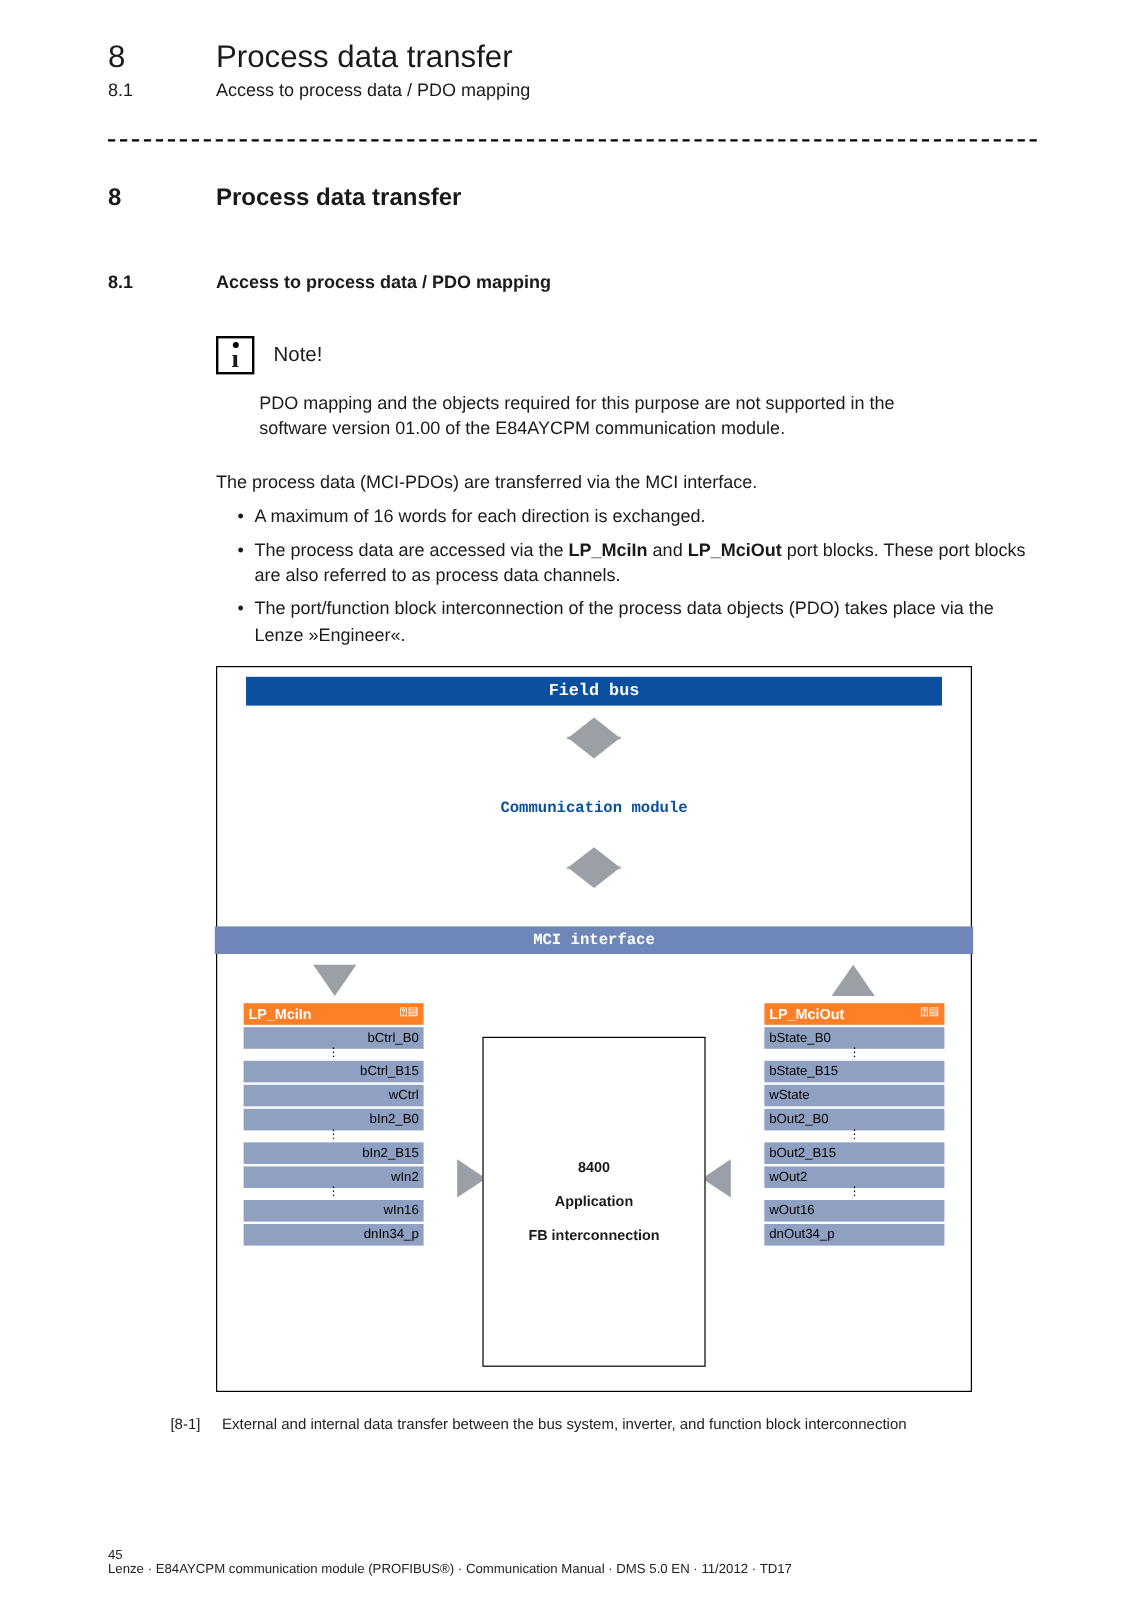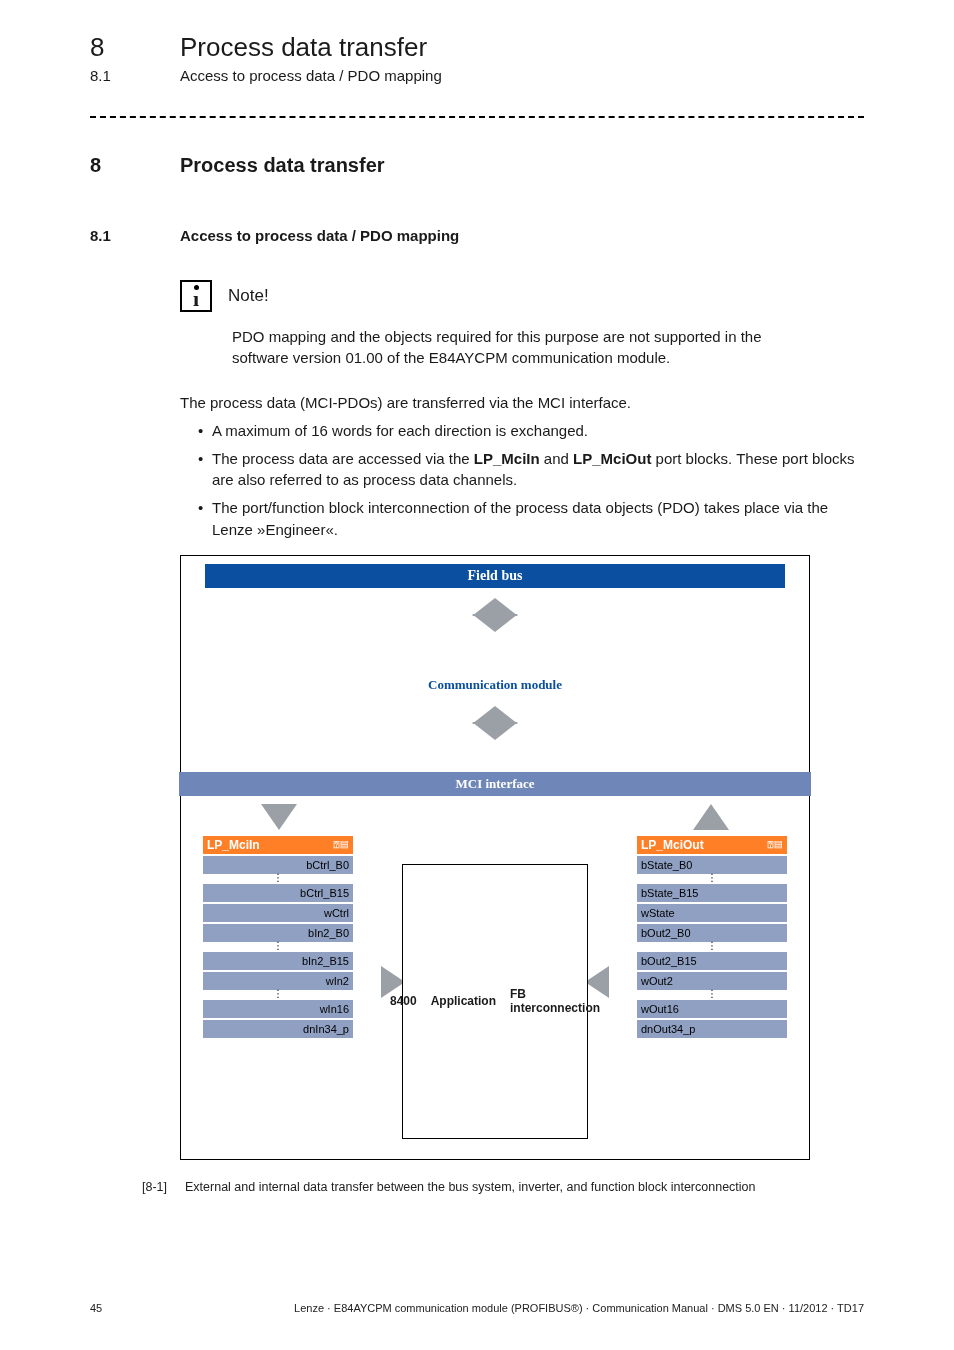--- a/index.html
+++ b/index.html
@@ -36,32 +36,32 @@
   .note-head { display: flex; align-items: center; gap: 16px; margin-bottom: 14px; }
   .note-icon {
     width: 32px; height: 32px; border: 2px solid #000;
     display: flex; align-items: center; justify-content: center;
     font-family: Georgia, serif; font-size: 22px; font-weight: 700;
     position: relative;
   }
   .note-icon .dot { position: absolute; top: 3px; width: 5px; height: 5px; background: #000; border-radius: 50%; }
   .note-icon .stem { font-family: Georgia, "Times New Roman", serif; font-weight: 700; font-size: 22px; line-height: 1; margin-top: 6px; }
   .note-label { font-size: 17px; font-weight: 400; }
-  .note-body { margin-left: 52px; font-size: 15px; line-height: 1.4; max-width: 560px; }
+  .note-body { margin-left: 36px; font-size: 15px; line-height: 1.4; max-width: 560px; }
 
   .body-text { font-size: 15px; line-height: 1.45; margin-bottom: 6px; }
   ul.body-list { list-style: none; margin-left: 18px; }
   ul.body-list li { position: relative; padding-left: 14px; font-size: 15px; line-height: 1.45; margin-bottom: 6px; }
   ul.body-list li::before { content: "•"; position: absolute; left: 0; }
 
   
   .diagram-wrap { margin-left: 90px; margin-top: 14px; width: 630px; height: 605px; border: 1.5px solid #000; position: relative; background:#fff; }
-  .d-bar { position: absolute; left: 50%; transform: translateX(-50%); text-align: center; font-family: Liberation Serif, serif; font-weight: 700; }
+  .d-bar { position: absolute; left: 50%; transform: translateX(-50%); text-align: center; font-family: Liberation Mono, monospace; font-weight: 700; }
   .fieldbus { top: 8px; width: 580px; background: #0b4fa0; color: #fff; font-size: 14px; padding: 4px 0; }
-  .commmod { top: 110px; width: 330px; color: #0b4fa0; font-size: 13px; margin-top: 11px; }
+  .commmod { top: 110px; width: 330px; color: #0b4fa0; font-size: 13px; }
   .mci { top: 216px; width: 632px; background: #6f86b8; color: #fff; font-size: 13px; padding: 4px 0; }
   
   .dbl-arrow { position:absolute; left:50%; transform:translateX(-50%); width:46px; }
   .dbl-arrow .up, .dbl-arrow .down { width:0; height:0; border-left:23px solid transparent; border-right:23px solid transparent; }
   .dbl-arrow .up { border-bottom:18px solid #9aa0a6; }
   .dbl-arrow .down { border-top:18px solid #9aa0a6; margin-top:-2px; }
   .arr1 { top: 42px; }
   .arr2 { top: 150px; }
 
   .small-down { position:absolute; width:0;height:0; border-left:18px solid transparent; border-right:18px solid transparent; border-top:26px solid #9aa0a6; }
@@ -75,26 +75,26 @@
   .port-block { position:absolute; width: 150px; font-family: Arial, sans-serif; font-size: 11px; color:#000; }
   .pb-left { left: 22px; top: 280px; }
   .pb-right { right: 22px; top: 280px; }
   .pb-head { background:#ff7f27; color:#fff; font-weight:700; font-size:12px; padding:2px 4px; display:flex; justify-content:space-between; align-items:center;}
   .pb-head .mini { font-size:10px; letter-spacing:1px; opacity:.9;}
   .pb-row { background:#8fa0c2; color:#000; margin-top:2px; padding:2px 4px; height:18px; display:flex; align-items:center;}
   .pb-left .pb-row { justify-content:flex-end; text-align:right; }
   .pb-right .pb-row { justify-content:flex-start; text-align:right; }
   .pb-dots { text-align:center; line-height:8px; font-size:10px; color:#000; }
 
-  .center-box { position:absolute; left:50%; transform:translateX(-50%); top: 308px; width: 186px; height: 275px; border:1.5px solid #000; background:#fff; display:flex; flex-direction:row; align-items:center; justify-content:center; gap:14px; font-family: Arial, sans-serif; font-weight:700; font-size:12px; }
+  .center-box { position:absolute; left:50%; transform:translateX(-50%); top: 308px; width: 186px; height: 275px; border:1.5px solid #000; background:#fff; display:flex; flex-direction:column; align-items:center; justify-content:center; gap:14px; font-family: Arial, sans-serif; font-weight:700; font-size:12px; }
 
   .caption-row { display:flex; margin-left:52px; margin-top:20px; font-size:12.5px; color:#222; gap:18px;}
   .caption-row .tag { }
 
-  .footer { position:absolute; bottom: 36px; left:90px; right:90px; display:flex; justify-content:space-between; font-size:11px; color:#222;}
+  .footer { position:absolute; bottom: 36px; left:90px; right:90px; display:flex; justify-content:space-between; font-size:11px; color:#222;flex-direction:column;}
 </style>
 </head>
 <body>
 
 <div class="header-row">
   <div class="chap-num-big">8</div>
   <div class="chap-title-big">Process data transfer</div>
 </div>
 <div class="sub-row">
   <div class="sub-num">8.1</div>

